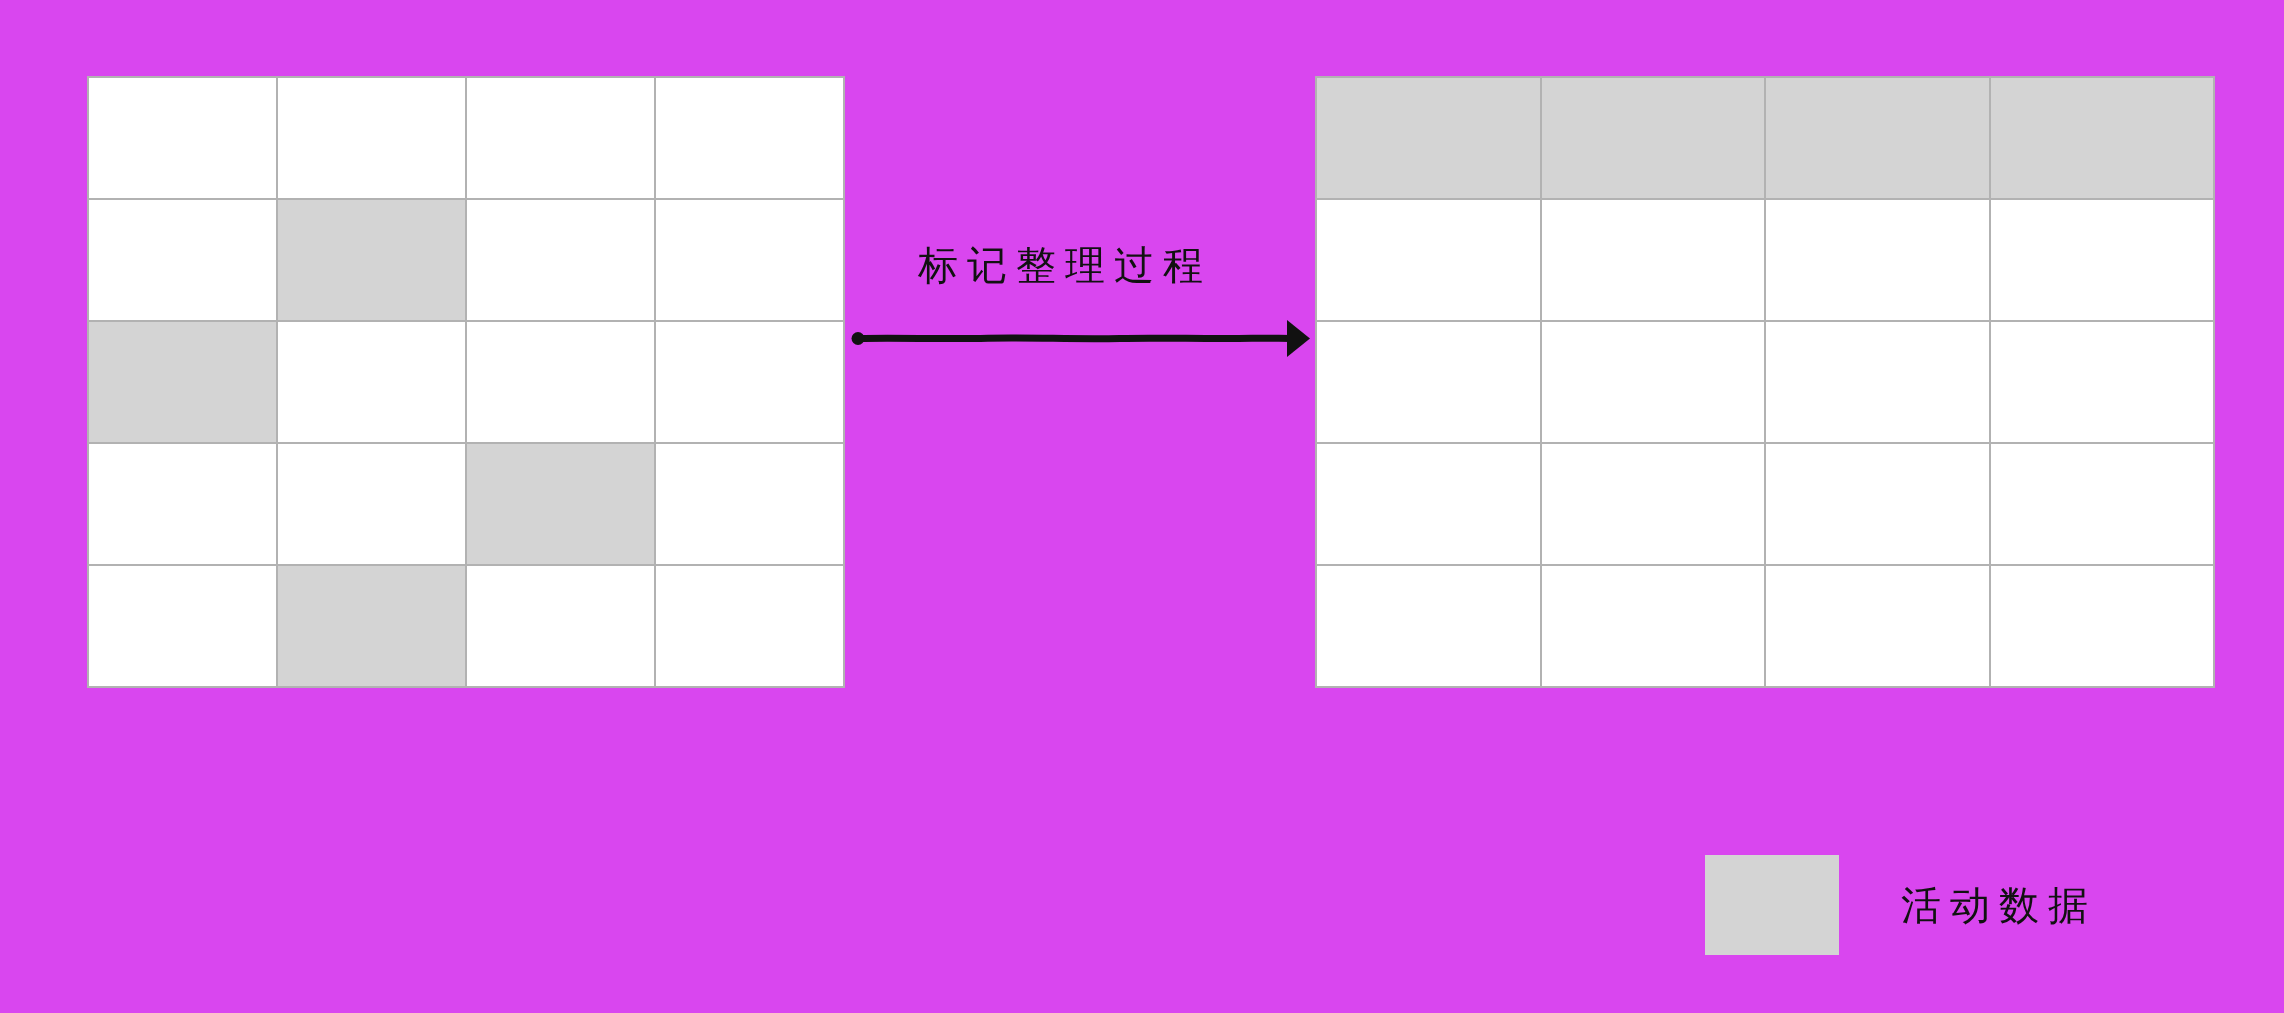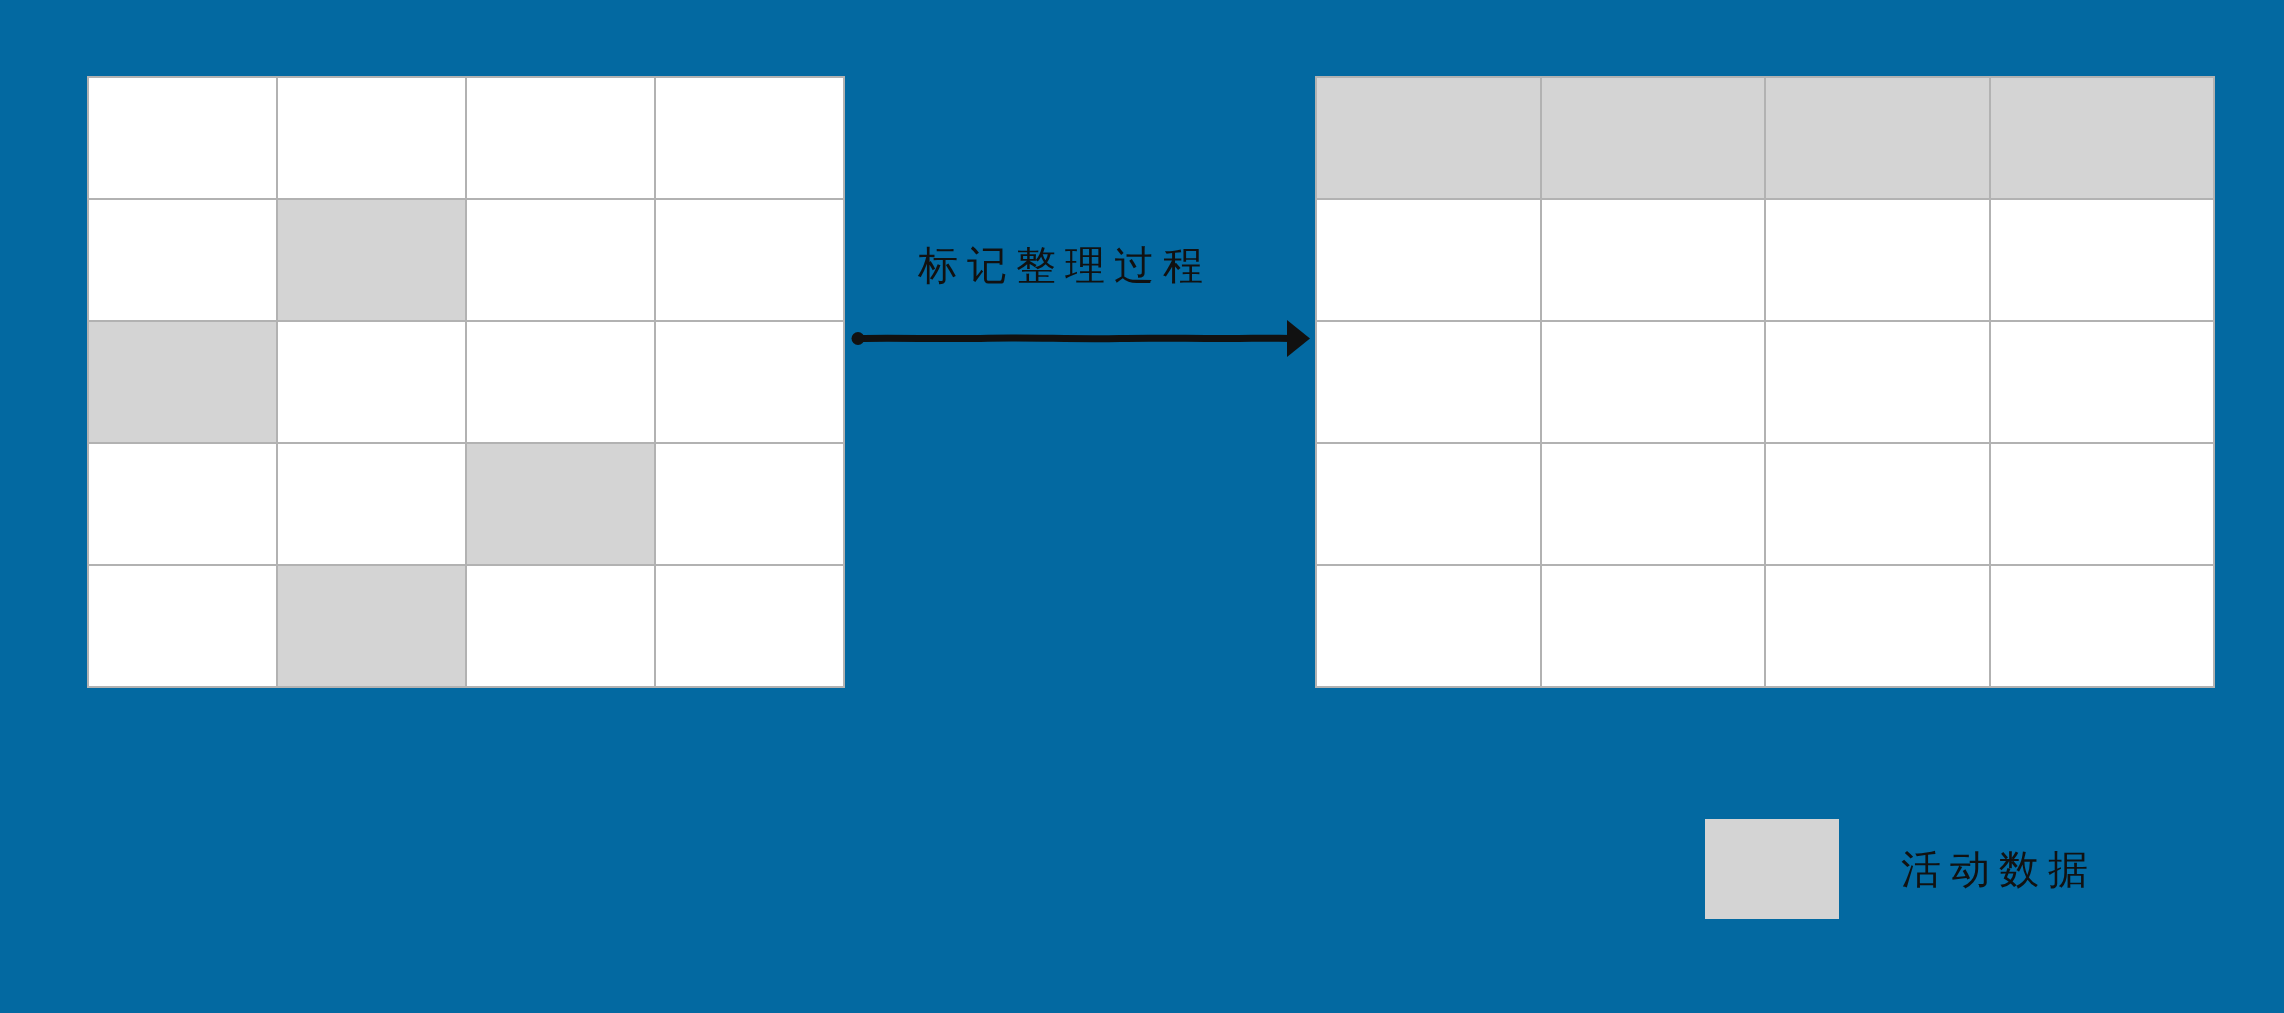--- a/index.html
+++ b/index.html
@@ -9,21 +9,21 @@
     background: #ffffff;
   }
   body {
     font-family: "DejaVu Sans", "Liberation Sans", sans-serif;
     -webkit-font-smoothing: antialiased;
   }
   #canvas {
     position: relative;
     width: 2284px;
     height: 1013px;
-    background: #0369a1;
+    background: #d946ef;
     overflow: hidden;
   }
 
   
   .grid {
     position: absolute;
     display: grid;
     box-sizing: border-box;
     border-top: 2px solid #b2b2b2;
     border-left: 2px solid #b2b2b2;
@@ -74,21 +74,21 @@
     letter-spacing: 9px;
     color: #111111;
     white-space: nowrap;
     font-weight: 500;
   }
 
   
   .legend {
     position: absolute;
     left: 1705px;
-    top: 819px;
+    top: 855px;
     display: flex;
     align-items: center;
   }
   .legend-swatch {
     width: 134px;
     height: 100px;
     background: #d4d4d4;
   }
   .legend-label {
     margin-left: 62px;

